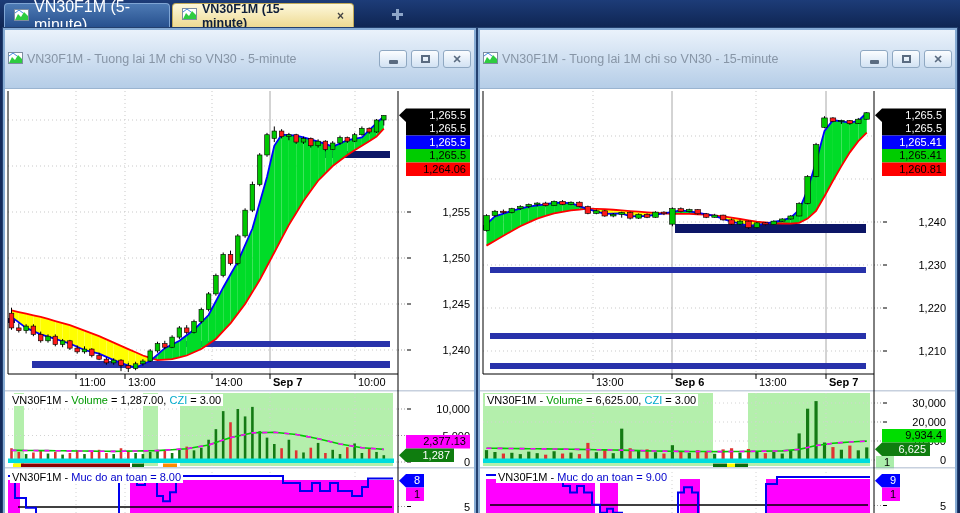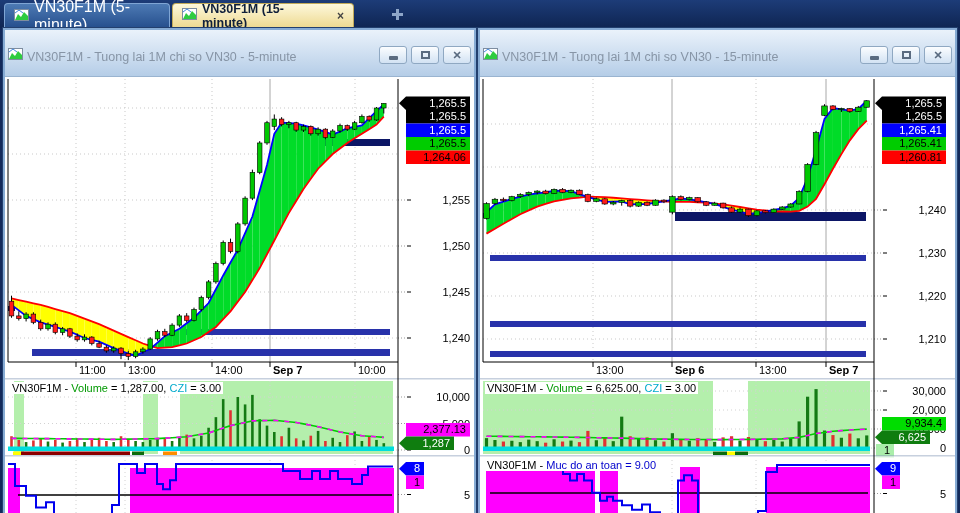--- a/index.html
+++ b/index.html
@@ -7,21 +7,21 @@
   .tabbar{position:absolute;left:0;top:0;width:960px;height:28px;background:linear-gradient(#1d3c78,#0f2552)}
   .tab{position:absolute;top:3px;height:24px;border-radius:4px 4px 0 0;display:flex;align-items:center;padding:0 9px;gap:5px;box-sizing:border-box;cursor:default}
   .tab.inactive{left:4px;width:166px;background:linear-gradient(#4d7ab4,#27508e);border:1px solid #7fa5d4;border-bottom:none;color:#fff;font-size:16px}
   .tab.active{left:172px;width:182px;background:linear-gradient(#fdf8dc,#eeda92);border:1px solid #c2ab5a;border-bottom:none;color:#10203a;font-weight:bold;font-size:12.5px}
   .tab-close{color:#444;font-weight:bold;font-size:12px;margin-left:3px}
   .navcross{position:absolute;left:392px;top:9px;width:11px;height:11px}
   .navcross:before,.navcross:after{content:"";position:absolute;background:#8ea6c8}
   .navcross:before{left:4px;top:0;width:3px;height:11px}
   .navcross:after{left:0;top:4px;width:11px;height:3px}
   .chart-window{position:absolute;top:28px;height:520px;background:#fff;border:2px solid #86abd4;box-shadow:0 0 0 1px #223f6e;box-sizing:border-box}
-  .titlebar{height:22px;background:linear-gradient(#eaf2fb,#b5cde7);display:flex;align-items:flex-end;padding:12px 3px;gap:4px;border-bottom:1px solid #9ab4d0}
+  .titlebar{height:22px;background:linear-gradient(#eaf2fb,#b5cde7);display:flex;align-items:center;padding:18px 3px;gap:4px;border-bottom:1px solid #9ab4d0}
   .titlebar .title{color:#8795a6;font-size:12.5px;flex:1;white-space:nowrap;overflow:hidden}
   .winbtn{width:26px;height:16px;border:1px solid #8fa8c2;border-radius:3px;background:linear-gradient(#fbfdff,#d2e2f3);display:flex;align-items:center;justify-content:center;flex:none}
   .g-min{width:9px;height:4px;background:#5a6b80;border-radius:1px;margin-top:6px}
   .g-res{width:9px;height:8px;border:2px solid #5a6b80;box-sizing:border-box}
   .g-close{color:#5a6b80;font-weight:bold;font-size:11px;line-height:1}
   .chart-client{position:relative;height:465px;background:#fff;overflow:hidden}
   .chart-svg{position:absolute;left:0;top:0}
   .overlay{position:absolute;font-size:11px;white-space:nowrap;color:#000}
   .pane-label{background:#fff;padding:0 2px}
   .ico{display:inline-block;flex:none}
@@ -394,20 +394,21 @@
         <line x1="5" y1="355" x2="474" y2="355" stroke="#fff"></line>
         <line x1="5" y1="431" x2="474" y2="431" stroke="#8ea0bd"></line>
         <line x1="5" y1="432" x2="474" y2="432" stroke="#fff"></line>
         <line x1="5" y1="506" x2="474" y2="506" stroke="#555"></line>
         <line x1="398" y1="54" x2="398" y2="505" stroke="#000"></line>
         <g>
           <rect x="404" y="509" width="28" height="4" fill="#ff00ff"></rect>
         </g>
       </svg>
       <div class="overlay pane-label" style="left: 5px; top: 304.5px;"><span style="color: rgb(0, 0, 0);">VN30F1M - </span><span style="color: rgb(0, 153, 0);">Volume</span><span style="color: rgb(0, 0, 0);"> = 1,287.00, </span><span style="color: rgb(0, 170, 204);">CZI</span><span style="color: rgb(0, 0, 0);"> = 3.00</span></div>
+      <div class="overlay pane-label" style="left: 5px; top: 381.5px;"><span style="color: rgb(0, 0, 0);">VN30F1M - </span><span style="color: rgb(0, 0, 204);">Muc do an toan = 8.00</span></div>
     </div>
 </div>
 
 <div class="chart-window" id="win1" style="left:478px;width:479px">
   <div class="titlebar">
     <span class="ico"><svg width="15" height="12" viewBox="0 0 15 12">
           <rect x="0.5" y="0.5" width="14" height="11" fill="#fff" stroke="#7d8da0"></rect>
           <path d="M1 11 L4 5 L7 8 L10 3 L14 7 L14 11 Z" fill="#2ecc40"></path>
           <path d="M1 4 L5 1 L9 4" stroke="#4488dd" fill="none"></path>
         </svg></span>
@@ -726,15 +727,15 @@
         <line x1="480" y1="355" x2="955" y2="355" stroke="#fff"></line>
         <line x1="480" y1="431" x2="955" y2="431" stroke="#8ea0bd"></line>
         <line x1="480" y1="432" x2="955" y2="432" stroke="#fff"></line>
         <line x1="480" y1="506" x2="955" y2="506" stroke="#555"></line>
         <line x1="874" y1="54" x2="874" y2="505" stroke="#000"></line>
         <g>
           <line x1="890" y1="511.5" x2="942" y2="511.5" stroke="#2233cc" stroke-width="3" stroke-dasharray="5,3"></line>
         </g>
       </svg>
       <div class="overlay pane-label" style="left: 5px; top: 304.5px;"><span style="color: rgb(0, 0, 0);">VN30F1M - </span><span style="color: rgb(0, 153, 0);">Volume</span><span style="color: rgb(0, 0, 0);"> = 6,625.00, </span><span style="color: rgb(0, 170, 204);">CZI</span><span style="color: rgb(0, 0, 0);"> = 3.00</span></div>
-      <div class="overlay pane-label" style="left: 5px; top: 381.5px;"><span style="color: rgb(0, 0, 0);">VN30F1M - </span><span style="color: rgb(0, 0, 204);">Muc do an toan = 9.00</span></div>
+      <div class="overlay pane-label" style="left: 16px; top: 381.5px;"><span style="color: rgb(0, 0, 0);">VN30F1M - </span><span style="color: rgb(0, 0, 204);">Muc do an toan = 9.00</span></div>
     </div>
 </div>
 
 </body></html>

